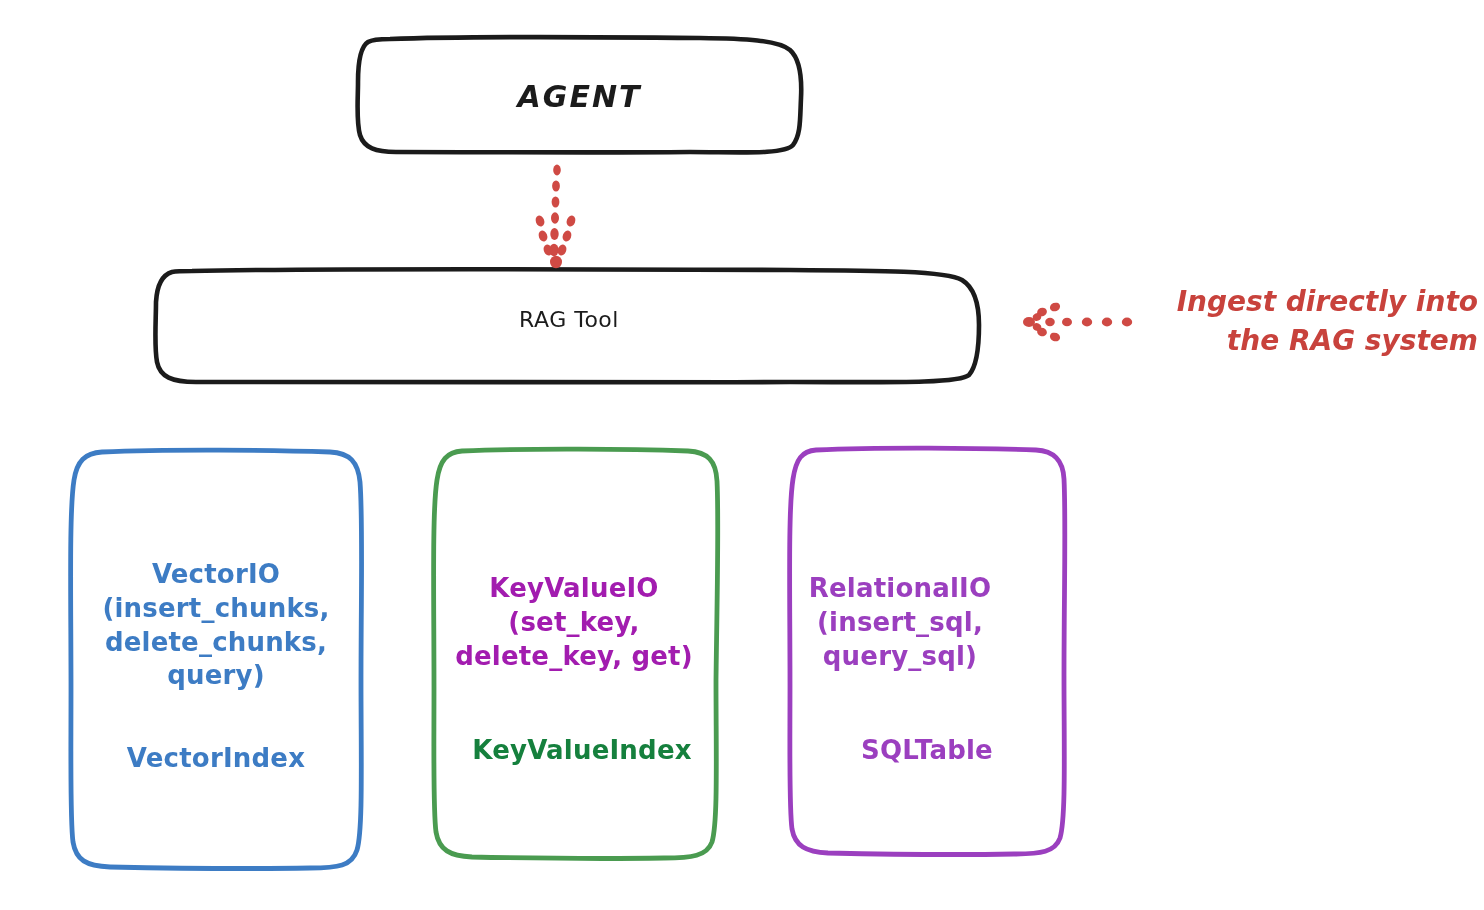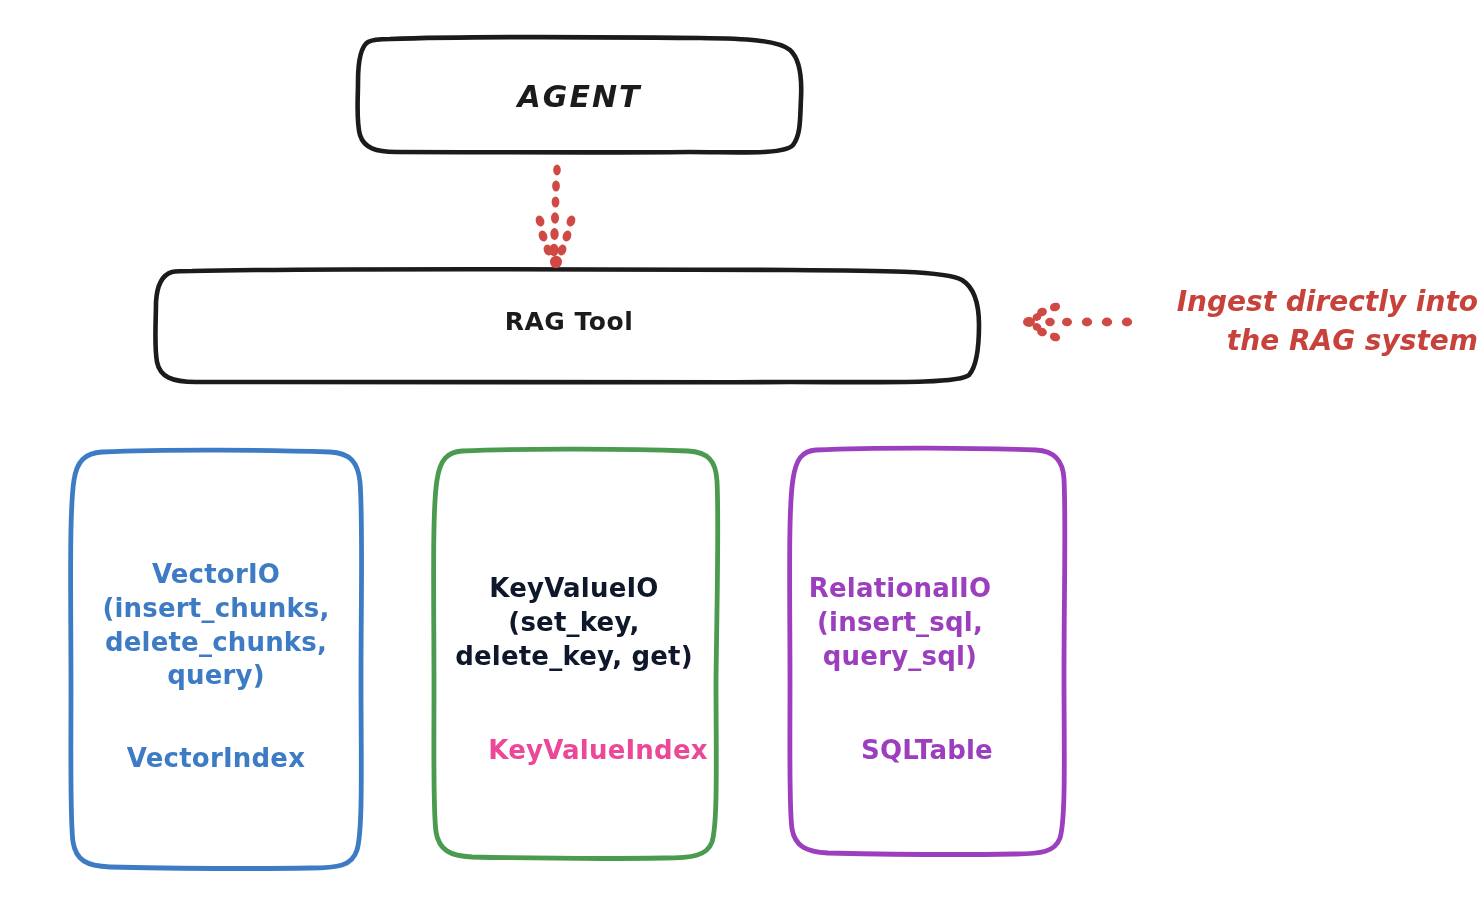--- a/index.html
+++ b/index.html
@@ -42,44 +42,44 @@
     font-style: italic;
     font-weight: 700;
     letter-spacing: 2px;
     color: #1b1b1b;
   }
   
   #ragtool-label {
     left: 158px;
     top: 306px;
     width: 822px;
-    font-size: 25px;
-    font-weight: 700;
+    font-size: 22px;
+    font-weight: 400;
     letter-spacing: 0.5px;
     color: #1b1b1b;
   }
   
   .store-label {
     font-size: 26px;
     font-weight: 600;
     letter-spacing: 0.2px;
     margin-top: 22px;
   }
   .store-block {
     position: absolute;
     text-align: center;
     line-height: 1.3;
     white-space: pre-line;
     pointer-events: none;
     font-family: "DejaVu Sans", sans-serif;
   }
   #vector-api   { left: 72px;  top: 536px; width: 288px; color: #3d7cc4; }
   #vector-index { left: 72px;  top: 720px; width: 288px; color: #3d7cc4; }
-  #kv-api       { left: 432px; top: 550px; width: 284px; color: #0f172a; }
-  #kv-index     { left: 456px; top: 712px; width: 284px; color: #ec4899; }
+  #kv-api       { left: 432px; top: 550px; width: 284px; color: #a21caf; }
+  #kv-index     { left: 440px; top: 712px; width: 284px; color: #15803d; }
   #rel-api      { left: 788px; top: 550px; width: 224px; color: #9b3fbf; }
   #rel-table    { left: 788px; top: 712px; width: 278px; color: #9b3fbf; text-align: center; }
   
   #annotation-text {
     position: absolute;
     left: 1142px;
     top: 283px;
     width: 336px;
     text-align: right;
     font-size: 28px;

